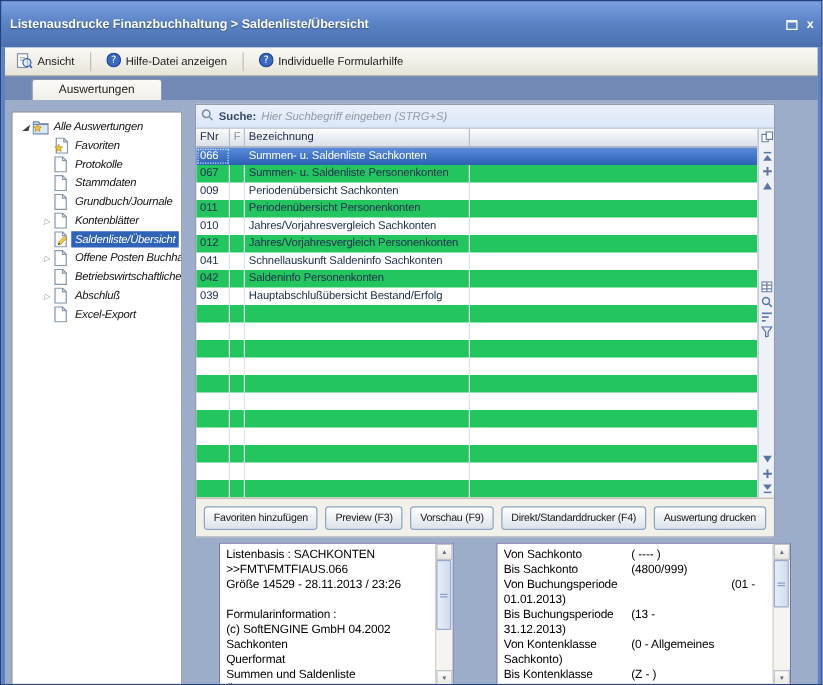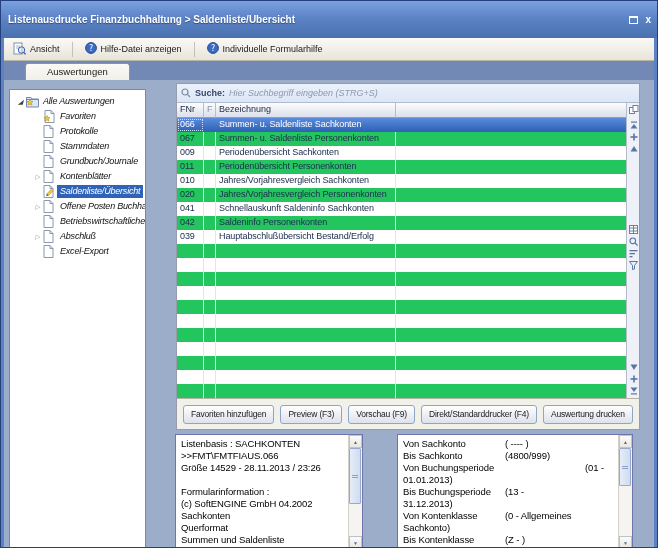--- a/index.html
+++ b/index.html
@@ -63,21 +63,21 @@
   }
   .titem { display:flex; align-items:center; height:15px; white-space:nowrap; font-size:9px; letter-spacing:-0.2px; }
   .titem .expander { width:11px; flex:0 0 11px; text-align:center; font-size:6.5px; color:#404040; }
   .titem .expander.col { color:#9a9a9a; }
   .titem .ticon { flex:0 0 14px; width:14px; display:flex; align-items:center; }
   .titem .tlabel { padding:0 3px; line-height:13px; }
   .titem .tlabel.sel { background:#2e63b8; color:#fff; }
 
   
   .gridbox {
-    position:absolute; left:172px; top:3px; width:464px; height:347px;
+    position:absolute; left:152px; top:3px; width:464px; height:347px;
     background:#fff; border:1px solid #969cab; display:flex; flex-direction:column;
   }
   .searchrow {
     flex:0 0 15px; display:flex; align-items:center; gap:4px; padding:0 4px;
     background:linear-gradient(180deg,#eaf1fb,#dbe6f6); border-bottom:1px solid #aebad0;
   }
   .searchrow b { font-size:9px; color:#36476a; }
   .searchrow input {
     flex:1; border:none; outline:none; background:transparent; font-size:9px; color:#333;
     font-family:"Liberation Sans", sans-serif; height:13px;
@@ -368,21 +368,21 @@
                   <span class="cell c2">Periodenübersicht Personenkonten</span>
                   <span class="cell c3"></span>
                 </div>
                 <div class="grow">
                   <span class="cell c0">010</span>
                   <span class="cell c1"></span>
                   <span class="cell c2">Jahres/Vorjahresvergleich Sachkonten</span>
                   <span class="cell c3"></span>
                 </div>
                 <div class="grow alt">
-                  <span class="cell c0">020</span>
+                  <span class="cell c0">012</span>
                   <span class="cell c1"></span>
                   <span class="cell c2">Jahres/Vorjahresvergleich Personenkonten</span>
                   <span class="cell c3"></span>
                 </div>
                 <div class="grow">
                   <span class="cell c0">041</span>
                   <span class="cell c1"></span>
                   <span class="cell c2">Schnellauskunft Saldeninfo Sachkonten</span>
                   <span class="cell c3"></span>
                 </div>

